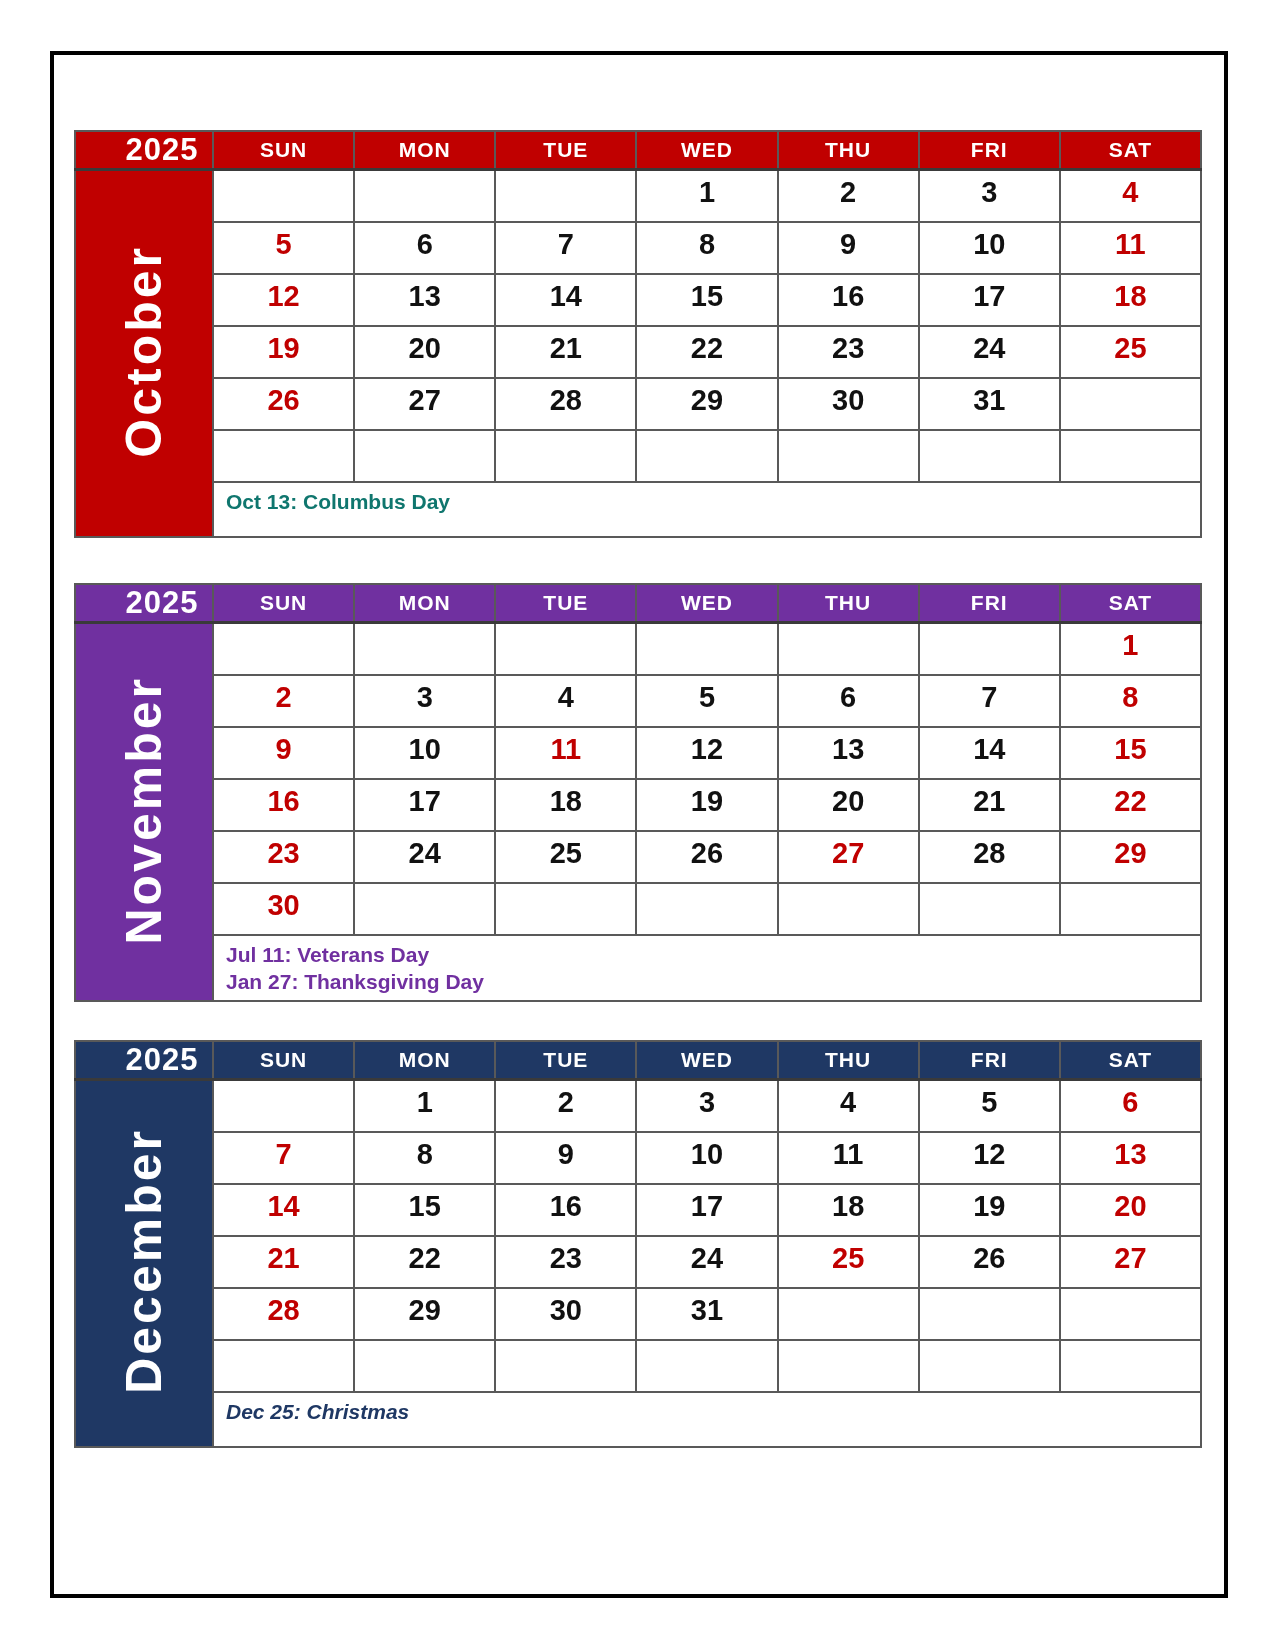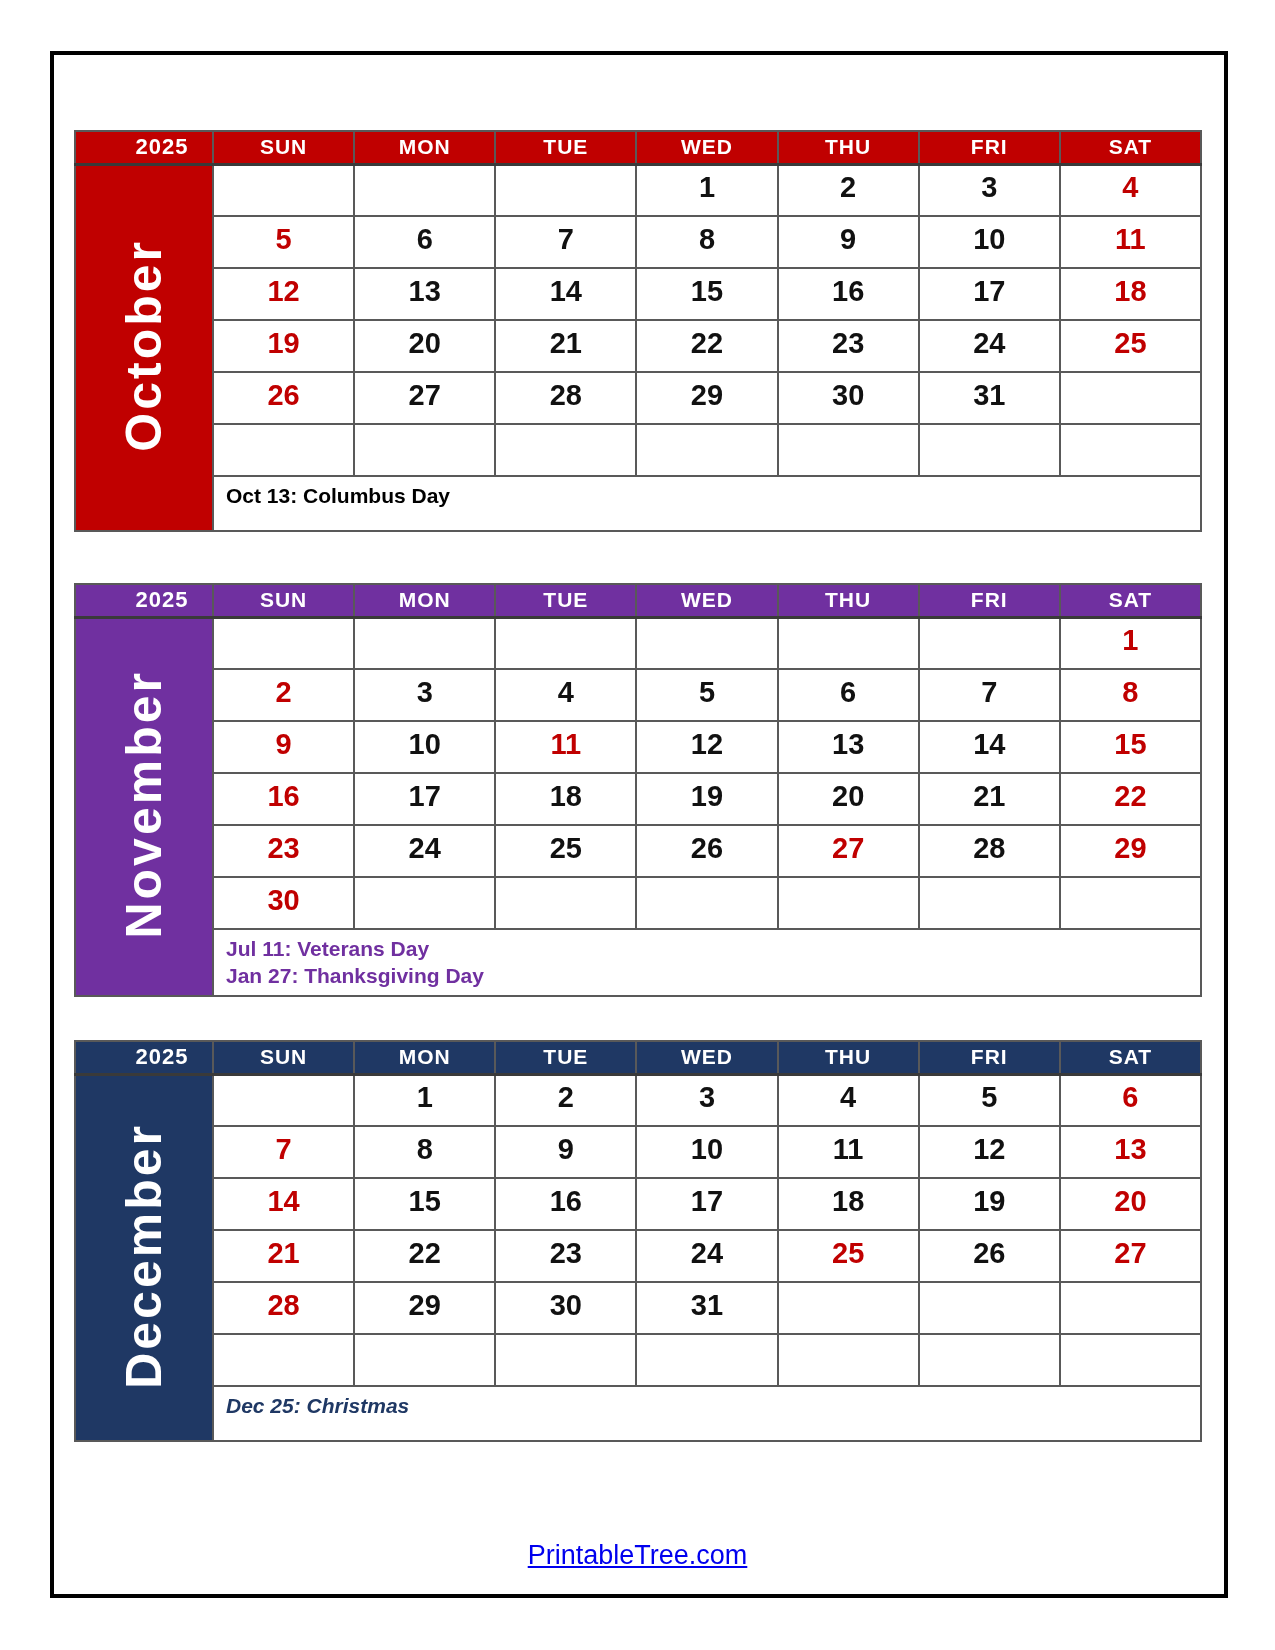--- a/index.html
+++ b/index.html
@@ -35,21 +35,21 @@
   thead th {
     color: #ffffff;
     font-weight: bold;
     font-size: 21px;
     letter-spacing: 1px;
     border: 2px solid var(--grid, #595959);
     border-bottom: 3px solid #3a3a3a;
     padding: 0;
     text-align: center;
   }
-  th.year-cell { font-size: 22px; letter-spacing: 1px; padding-left: 36px; }
+  th.year-cell { font-size: 31px; letter-spacing: 1px; padding-left: 36px; }
   tbody tr.week { height: 52px; }
   tbody tr.notes-row { height: 55px; }
   td.day-cell {
     border: 2px solid var(--grid, #595959);
     text-align: center;
     vertical-align: middle;
     font-size: 29px;
     font-weight: bold;
     color: var(--weekday, #111111);
     padding: 0 0 6px 0;
@@ -174,21 +174,21 @@
         <tr class="week">
           <td class="day-cell"></td>
           <td class="day-cell"></td>
           <td class="day-cell"></td>
           <td class="day-cell"></td>
           <td class="day-cell"></td>
           <td class="day-cell"></td>
           <td class="day-cell"></td>
         </tr>
         <tr class="notes-row">
-          <td colspan="7" class="notes-cell" style="color: #000000; margin-left: 36px;">
+          <td colspan="7" class="notes-cell" style="color: #0f766e; margin-left: 36px;">
             <div class="note-line">Oct 13: Columbus Day</div>
           </td>
         </tr>
       </tbody>
   </table>
 
   <table class="month-table nov">
     <colgroup>
       <col class="col-month">
         <col>
@@ -356,16 +356,13 @@
           <td class="day-cell"></td>
         </tr>
         <tr class="notes-row">
           <td colspan="7" class="notes-cell" style="color: rgb(31, 56, 100); font-style: italic;">
             <div class="note-line">Dec 25: Christmas</div>
           </td>
         </tr>
       </tbody>
   </table>
 
-  <div class="footer">
-    <a class="footer-link">PrintableTree.com</a>
-  </div>
 </div>
 
 </body></html>

